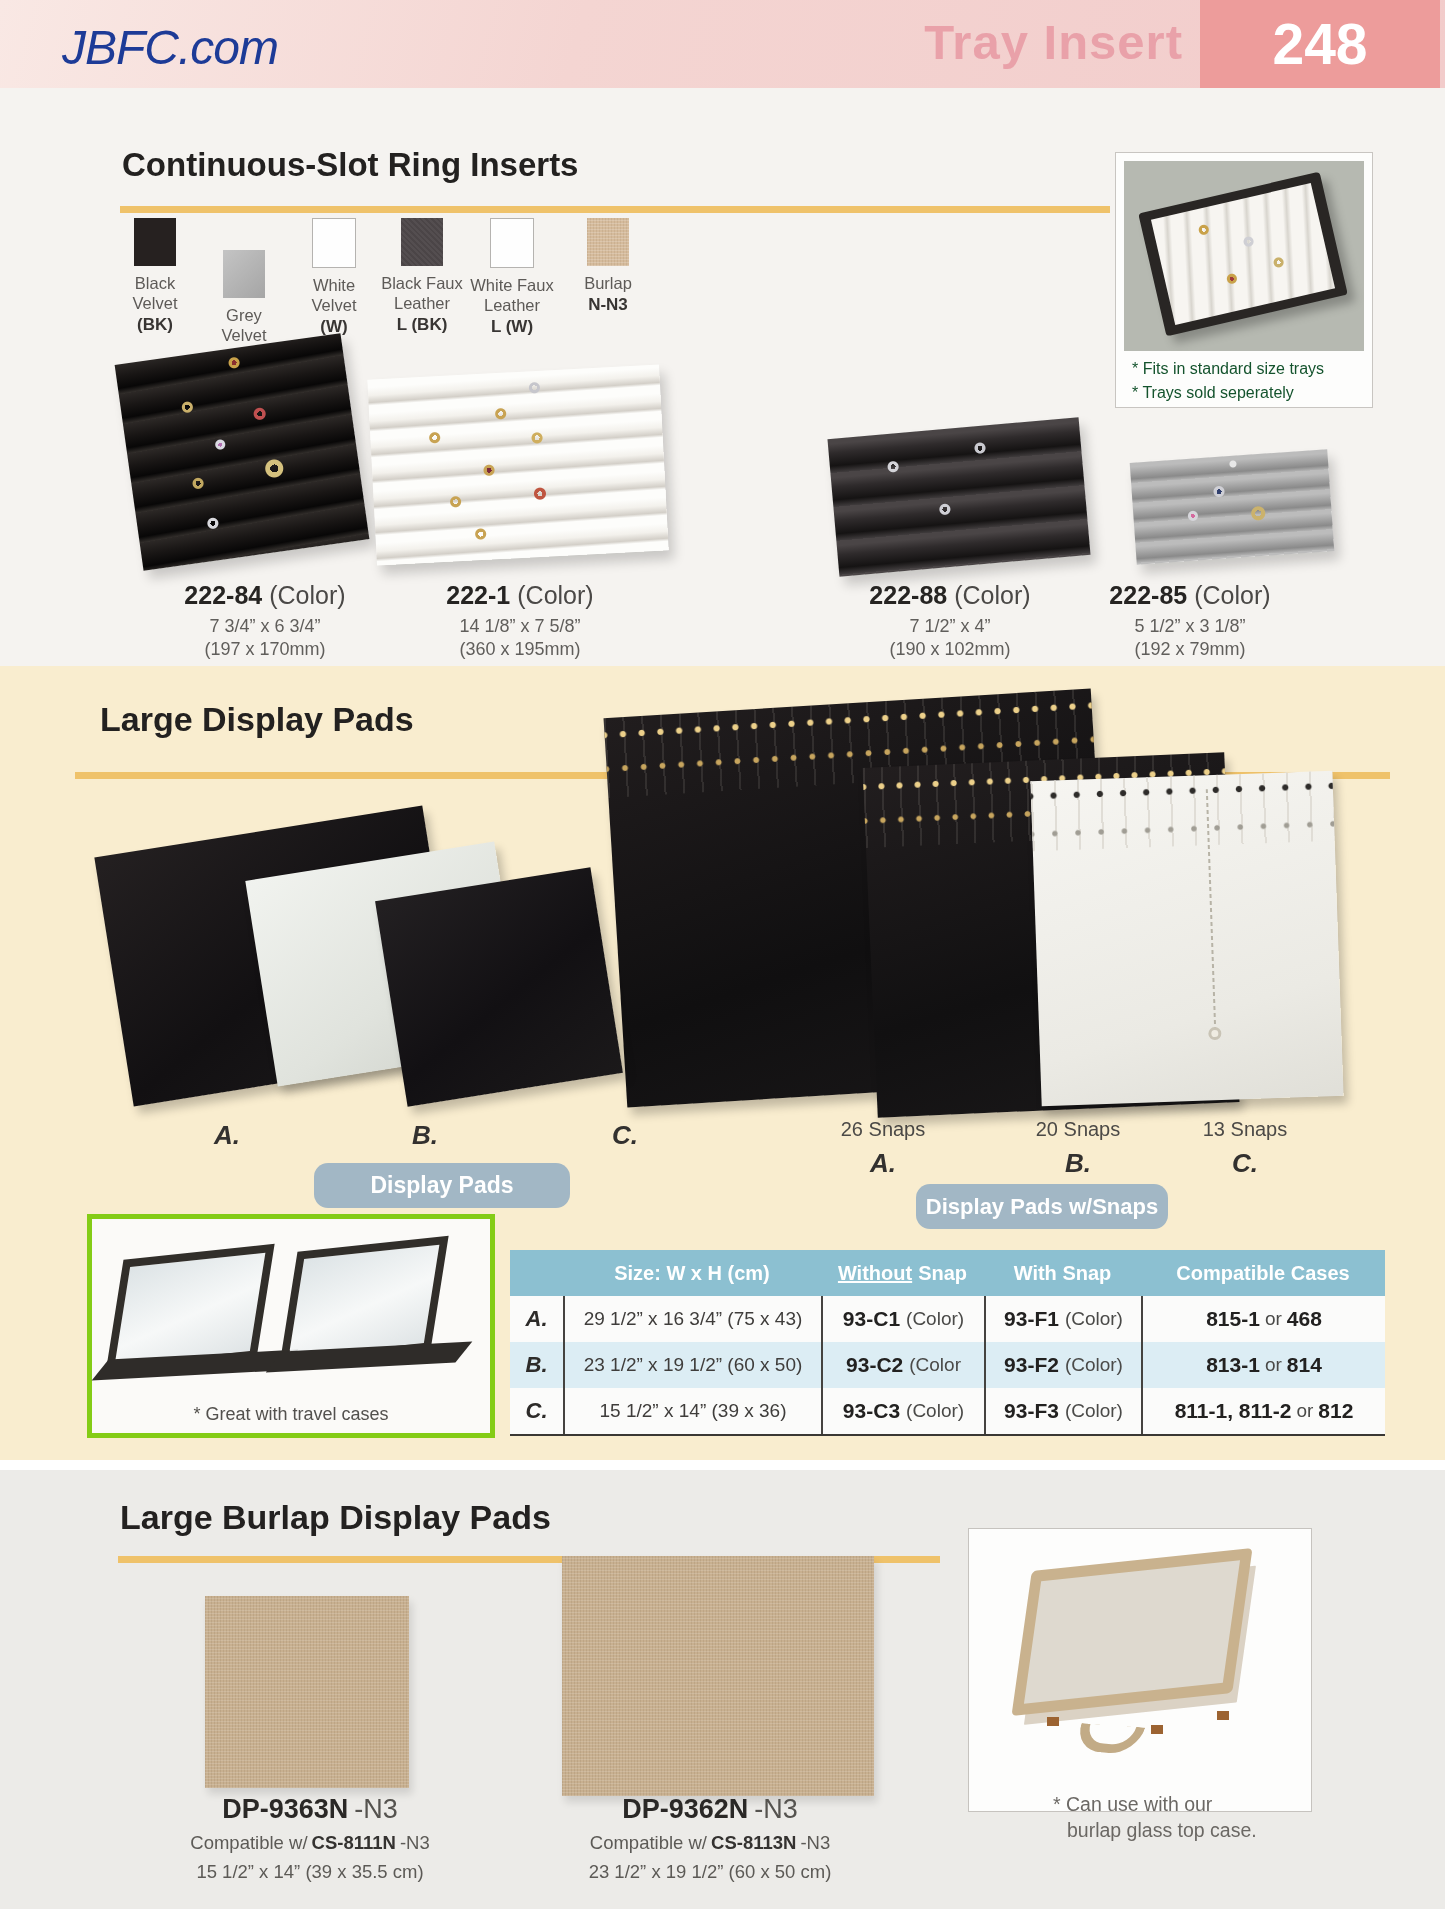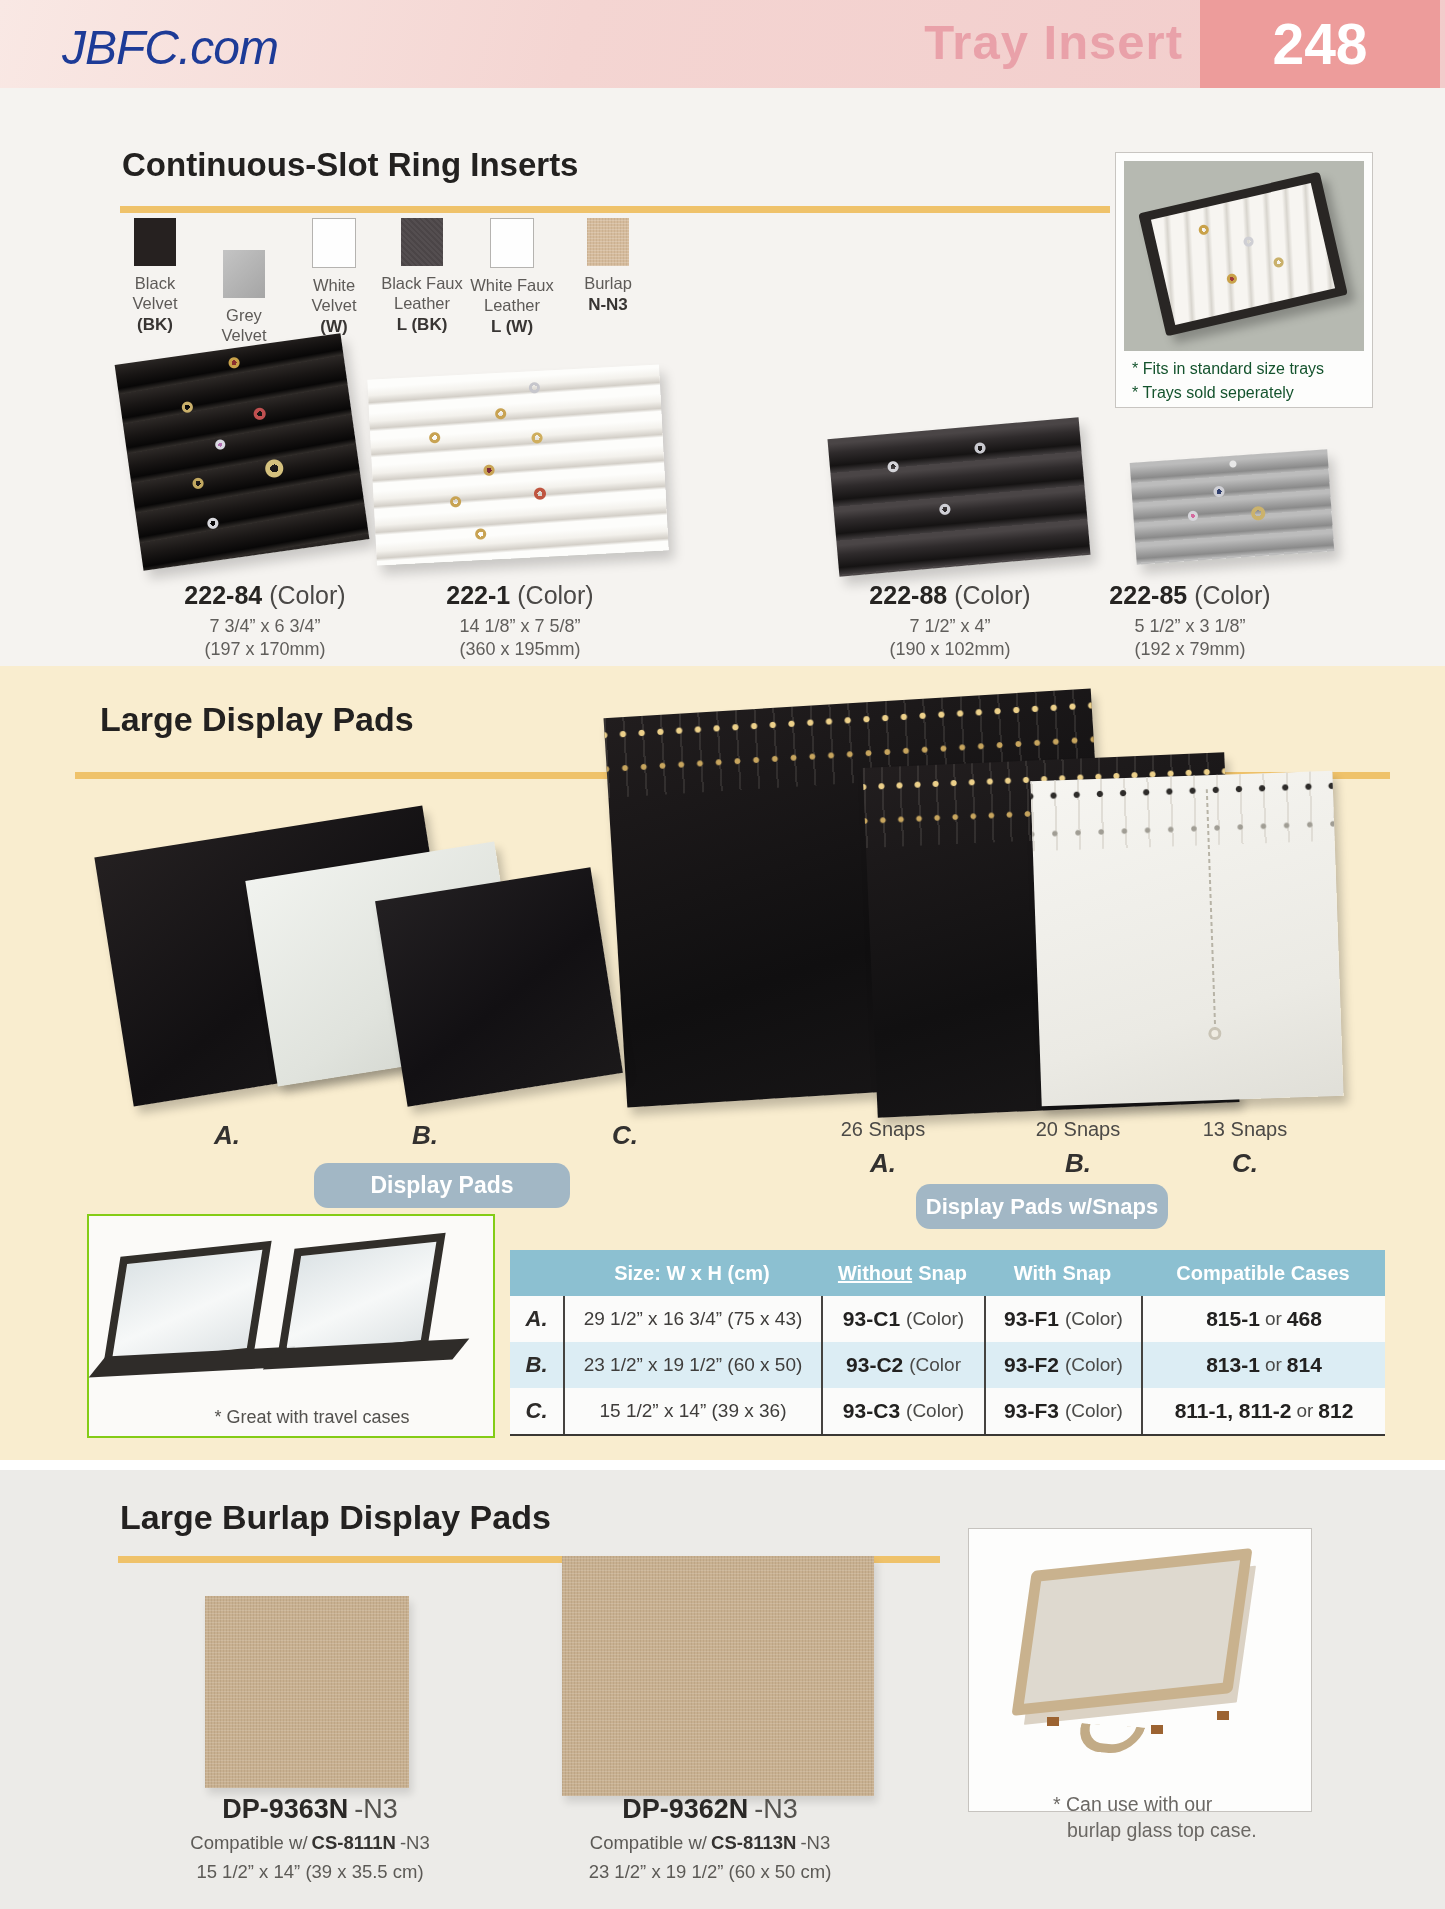--- a/index.html
+++ b/index.html
@@ -145,21 +145,21 @@
        background-position:11px 8px,11px 46px,0 0;
        background-repeat:repeat-x,repeat-x,repeat;}
   .chain{position:absolute;left:58%;top:14px;width:2px;height:240px;
          background:repeating-linear-gradient(to bottom,#b7b3a6 0 4px,rgba(0,0,0,0) 4px 7px);}
   .pendant{position:absolute;left:calc(58% - 6px);top:252px;width:13px;height:13px;border-radius:50%;
          border:3px solid #c9c4b6;background:#efece2;box-sizing:border-box;}
   .snapslbl{position:absolute;width:120px;text-align:center;font-size:20px;color:#4c4a47;top:1118px;}
 
   
   .tbox{position:absolute;left:87px;top:1214px;width:408px;height:224px;background:#fbfaf8;
-        border:2px solid #84cc16;box-sizing:border-box;padding-left:21px;}
+        border:5px solid #84cc16;box-sizing:border-box;}
   .tc{position:absolute;width:200px;height:150px;}
   .tc .lid{width:152px;height:112px;border:8px solid #312e2a;box-sizing:border-box;
         background:linear-gradient(160deg,rgba(196,209,215,0.55),rgba(246,248,248,0.9) 55%,rgba(205,214,218,0.6));
         transform:rotate(-6deg) skewX(-15deg);}
   .tc .base{position:absolute;left:-14px;top:102px;width:190px;height:20px;background:#2f2c29;
         transform:rotate(-3deg) skewX(-42deg);}
   .tnote{position:absolute;bottom:8px;width:100%;text-align:center;font-size:18px;color:#53514e;}
 
   
   .ptable{position:absolute;left:510px;top:1250px;width:875px;border-bottom:2px solid #3a3834;}

